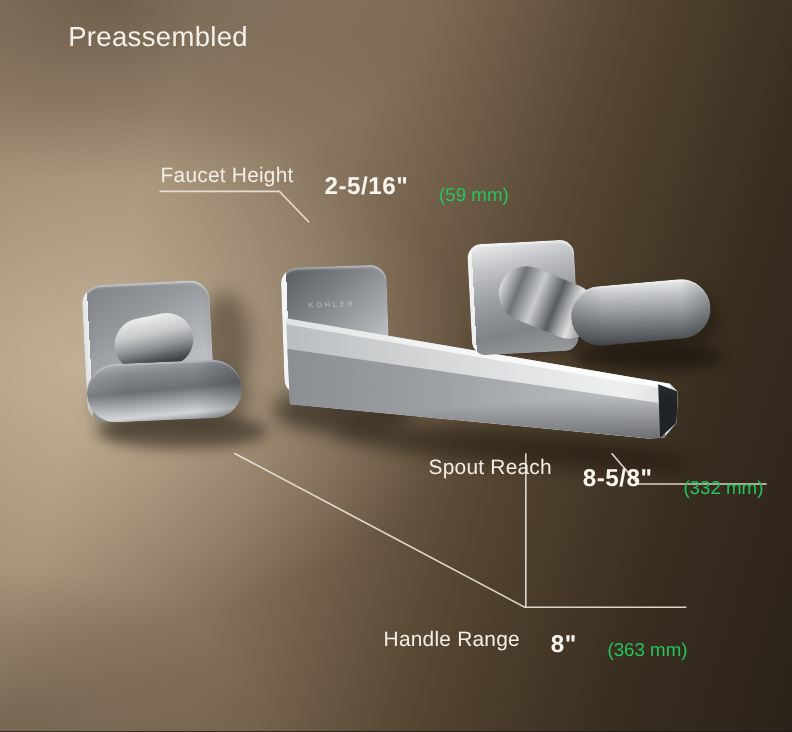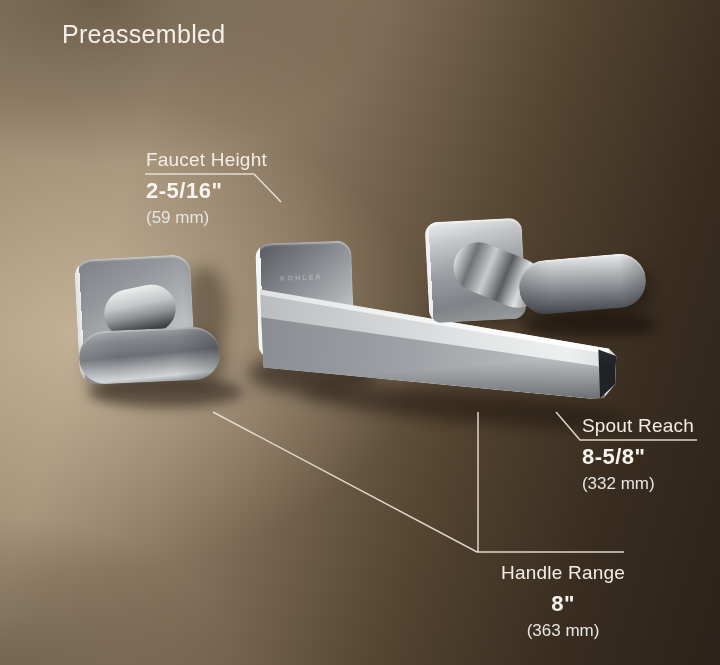--- a/index.html
+++ b/index.html
@@ -107,24 +107,24 @@
     transform:rotate(-5deg);
     background:
       linear-gradient(90deg,rgba(30,33,37,.18) 0%,rgba(0,0,0,0) 25%,rgba(0,0,0,0) 80%,rgba(25,28,32,.25) 100%),
       linear-gradient(183deg,#eff0f1 0%,#c9cbce 20%,#9da0a4 45%,#72757a 70%,#515459 90%,#3a3d41 100%);
     box-shadow:0 2px 0 rgba(255,255,255,.30) inset, 5px 9px 14px rgba(18,13,7,.40);
   }
   
   .leaders{position:absolute;inset:0;pointer-events:none;}
   .leaders polyline,.leaders line{fill:none;stroke:#e9e4d8;stroke-width:1.5;opacity:.92;}
   
-  .anno{position:absolute;display:flex;flex-direction:column;color:#f2eee6;}
+  .anno{position:absolute;display:flex;flex-direction:row;color:#f2eee6;gap:28px;}
   .anno .ann-label{font-size:19px;line-height:22px;letter-spacing:.2px;}
   .anno .ann-value{font-size:22px;line-height:24px;font-weight:bold;color:#f8f5ef;margin-top:8px;letter-spacing:.5px;}
-  .anno .ann-metric{font-size:17px;line-height:21px;margin-top:4px;color:#e5e5e5;}
+  .anno .ann-metric{font-size:17px;line-height:21px;margin-top:18px;color:#22c55e;}
   .anno-fh{left:146px;top:149px;align-items:flex-start;}
   .anno-sr{top:415px;right:26px;align-items:flex-start;}
   .anno-hr{top:562px;right:95px;align-items:center;}
 </style>
 </head>
 <body>
 
 <div class="stage">
   <div class="wall"></div>
 

